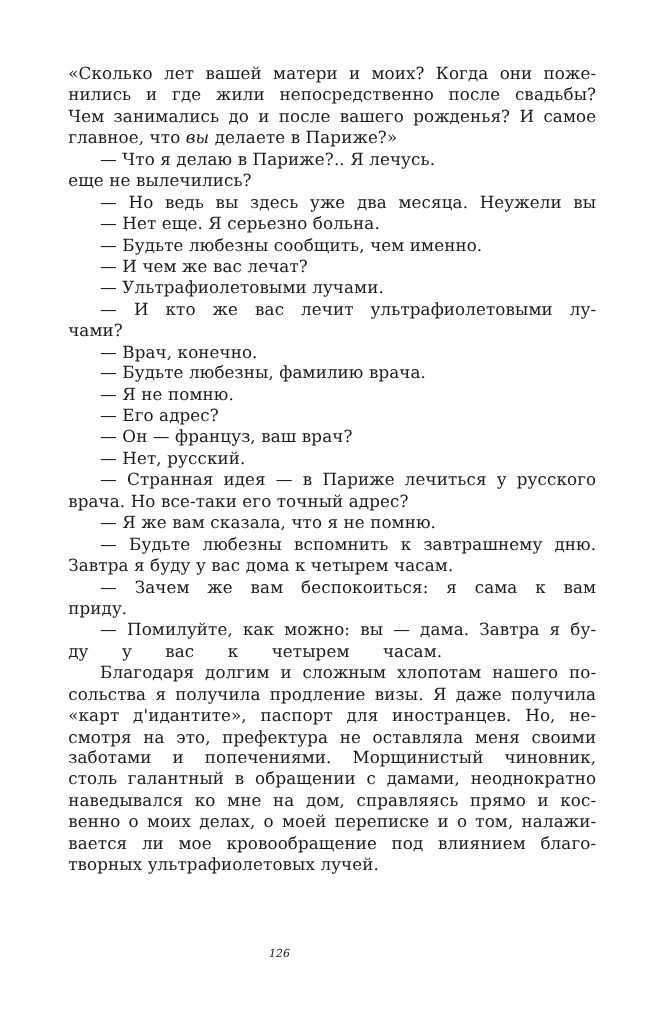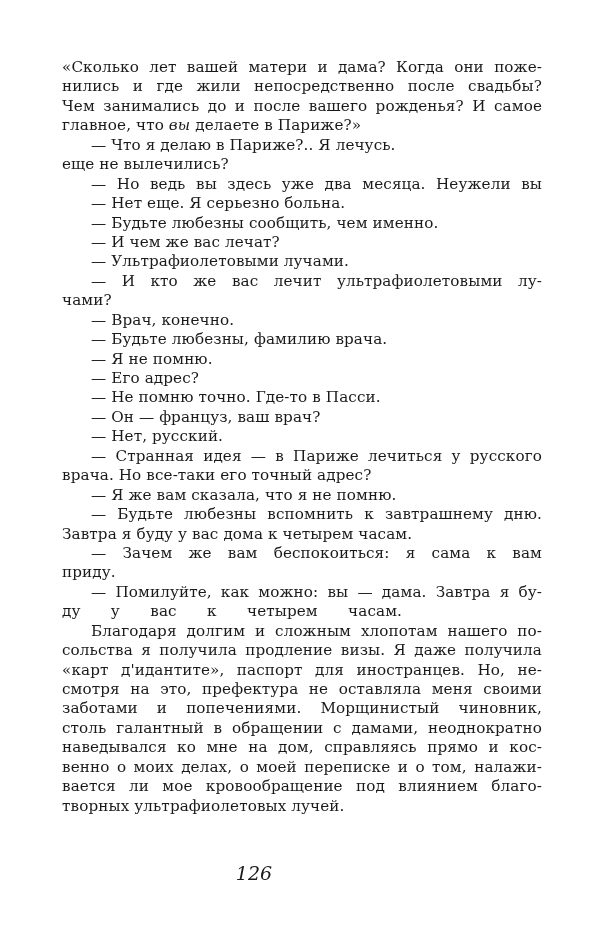--- a/index.html
+++ b/index.html
@@ -42,46 +42,45 @@
       font-style: italic;
     }
     .page-number {
       position: absolute;
       left: 0;
       width: 508px;
       top: 862px;
       text-align: center;
       font-family: "DejaVu Serif", "Liberation Serif", serif;
       font-style: italic;
-      font-size: 19px;
+      font-size: 10px;
       color: #1a1a1a;
     }
   </style>
 </head>
 <body>
 
 <div class="page-body">
-  <span class="line" style="word-spacing: 0px;">«Сколько лет вашей матери и дама? Когда они поже-</span>
+  <span class="line" style="word-spacing: 0px;">«Сколько лет вашей матери и моих? Когда они поже-</span>
   <span class="line" style="word-spacing: 0px;">нились и где жили непосредственно после свадьбы?</span>
   <span class="line" style="word-spacing: 0px;">Чем занимались до и после вашего рожденья? И самое</span>
   <span class="line last"><span>главное, что </span><em>вы</em><span> делаете в Париже?»</span></span>
   <span class="line indent last">— Что я делаю в Париже?.. Я лечусь.</span>
   <span class="line last">еще не вылечились?</span>
   <span class="line indent" style="word-spacing: 0px;">— Но ведь вы здесь уже два месяца. Неужели вы</span>
   <span class="line indent last">— Нет еще. Я серьезно больна.</span>
   <span class="line indent last">— Будьте любезны сообщить, чем именно.</span>
   <span class="line indent last">— И чем же вас лечат?</span>
   <span class="line indent last">— Ультрафиолетовыми лучами.</span>
   <span class="line indent" style="word-spacing: 0px;">— И кто же вас лечит ультрафиолетовыми лу-</span>
   <span class="line last">чами?</span>
   <span class="line indent last">— Врач, конечно.</span>
   <span class="line indent last">— Будьте любезны, фамилию врача.</span>
   <span class="line indent last">— Я не помню.</span>
   <span class="line indent last">— Его адрес?</span>
-  <span class="line indent last">— Не помню точно. Где-то в Пасси.</span>
   <span class="line indent last">— Он — француз, ваш врач?</span>
   <span class="line indent last">— Нет, русский.</span>
   <span class="line indent" style="word-spacing: 0px;">— Странная идея — в Париже лечиться у русского</span>
   <span class="line last">врача. Но все-таки его точный адрес?</span>
   <span class="line indent last">— Я же вам сказала, что я не помню.</span>
   <span class="line indent" style="word-spacing: 0px;">— Будьте любезны вспомнить к завтрашнему дню.</span>
   <span class="line last">Завтра я буду у вас дома к четырем часам.</span>
   <span class="line indent" style="word-spacing: 0px;">— Зачем же вам беспокоиться: я сама к вам</span>
   <span class="line last">приду.</span>
   <span class="line indent" style="word-spacing: 0px;">— Помилуйте, как можно: вы — дама. Завтра я бу-</span>

